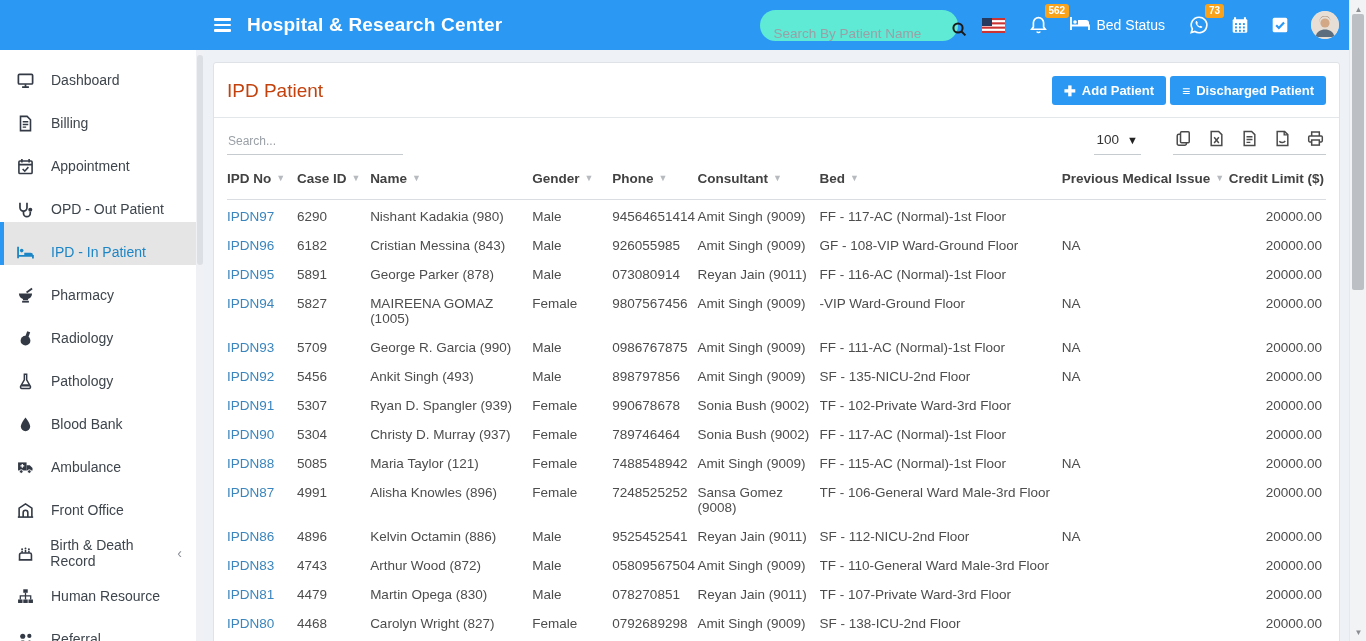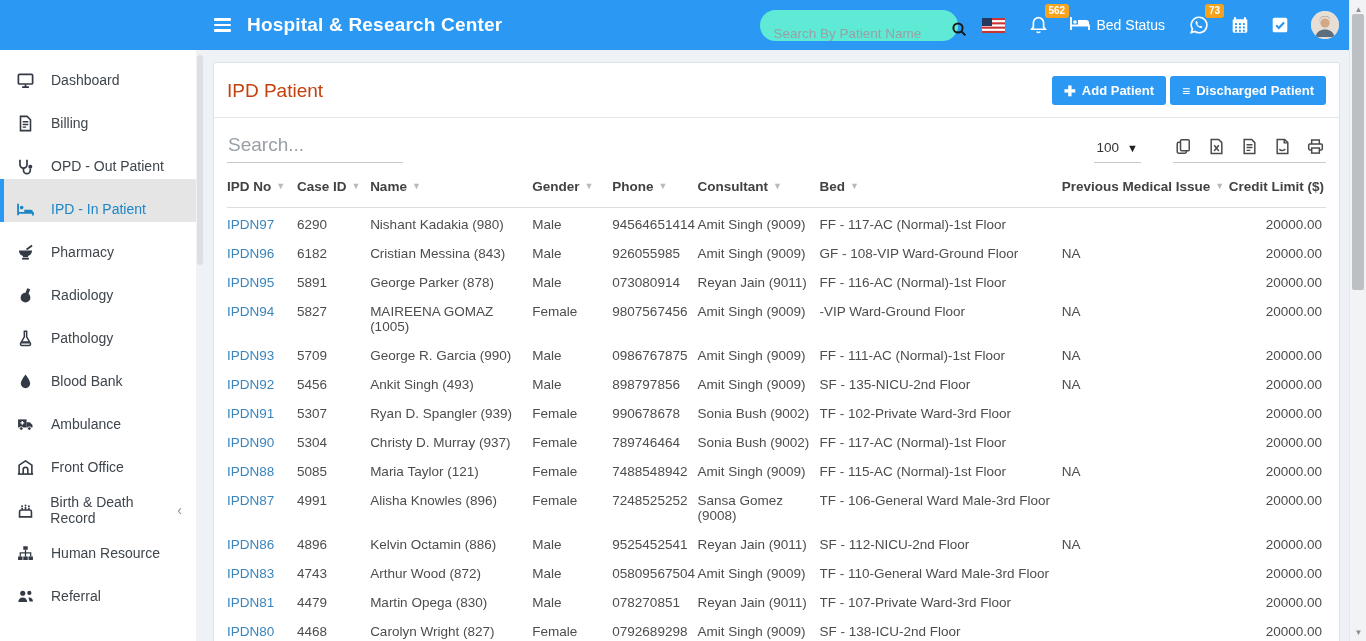--- a/index.html
+++ b/index.html
@@ -40,21 +40,21 @@
   .content { position:absolute; left:204px; top:50px; right:17px; bottom:0; background:#EEF1F5; overflow:hidden; }
   .card { margin:12px 9px 0 9px; background:#fff; border:1px solid #DFE3E7; border-radius:3px; height:600px; }
   .card-head { display:flex; align-items:center; justify-content:space-between; padding:13px 13px 12px; border-bottom:1px solid #E4E7EA; }
   .page-title { font-size:19px; color:#c2410c; }
   .head-btns { display:flex; gap:4px; }
   .btn { background:var(--accent,#2B99F3); color:#fff; border:none; border-radius:3px; font-size:13px; font-weight:bold;
          padding:7px 12px; display:flex; align-items:center; gap:6px; cursor:pointer; font-family:inherit; }
   .btn .bic { font-size:14px; line-height:10px; }
 
   .controls { display:flex; justify-content:space-between; align-items:flex-end; padding:12px 13px 0; }
-  .tbl-search { border:none; outline:none; border-bottom:1px solid #C6CBD0; width:176px; font-size:19px;
+  .tbl-search { border:none; outline:none; border-bottom:1px solid #C6CBD0; width:176px; font-size:12px;
                 padding:4px 1px 6px; color:#555; font-family:inherit; }
   .tbl-search::placeholder { color:#9AA0A6; }
   .right-controls { display:flex; align-items:flex-end; gap:32px; }
   .page-size { display:flex; align-items:center; gap:8px; font-size:13.5px; color:#333; cursor:pointer;
                border-bottom:1px solid #C6CBD0; padding:2px 3px 7px; }
   .page-size .caret { font-size:11px; color:#222; }
   .tools { display:flex; gap:16px; border-bottom:1px solid #C6CBD0; padding:0 2px 7px; }
   .tools .tool { color:#4A4A4A; cursor:pointer; display:flex; align-items:center; }
 
   
@@ -178,20 +178,30 @@
       <span>Dashboard</span>
     </div>
     <div class="side-item">
       <span class="ic">
         <svg width="17" height="17" viewBox="0 0 16 16">
           <path d="M3.3 1.3h6.2l3.2 3.2v10.2H3.3z" fill="none" stroke="currentColor" stroke-width="1.5"></path>
           <path d="M5.4 6.4h5.2M5.4 8.9h5.2M5.4 11.4h3.2" stroke="currentColor" stroke-width="1.3"></path>
         </svg>
       </span>
       <span>Billing</span>
+    </div>
+    <div class="side-item">
+      <span class="ic">
+        <svg width="17" height="17" viewBox="0 0 16 16">
+          <rect x="1.8" y="2.8" width="12.4" height="11.8" rx="1" fill="none" stroke="currentColor" stroke-width="1.5"></rect>
+          <path d="M4.6 1v3.2M11.4 1v3.2M1.8 6.2h12.4" stroke="currentColor" stroke-width="1.5"></path>
+          <path d="M5.3 10.4l2 2 3.4-3.8" fill="none" stroke="currentColor" stroke-width="1.5"></path>
+        </svg>
+      </span>
+      <span>Appointment</span>
     </div>
     <div class="side-item">
       <span class="ic">
         <svg width="17" height="17" viewBox="0 0 16 16">
           <path d="M2.8 1.6v4.6a3.3 3.3 0 0 0 6.6 0V1.6" fill="none" stroke="currentColor" stroke-width="1.6"></path>
           <path d="M6.1 9.5v2a3.2 3.2 0 0 0 6.4 0v-1.4" fill="none" stroke="currentColor" stroke-width="1.6"></path>
           <circle cx="12.5" cy="8.2" r="1.9" fill="currentColor"></circle>
         </svg>
       </span>
       <span>OPD - Out Patient</span>

